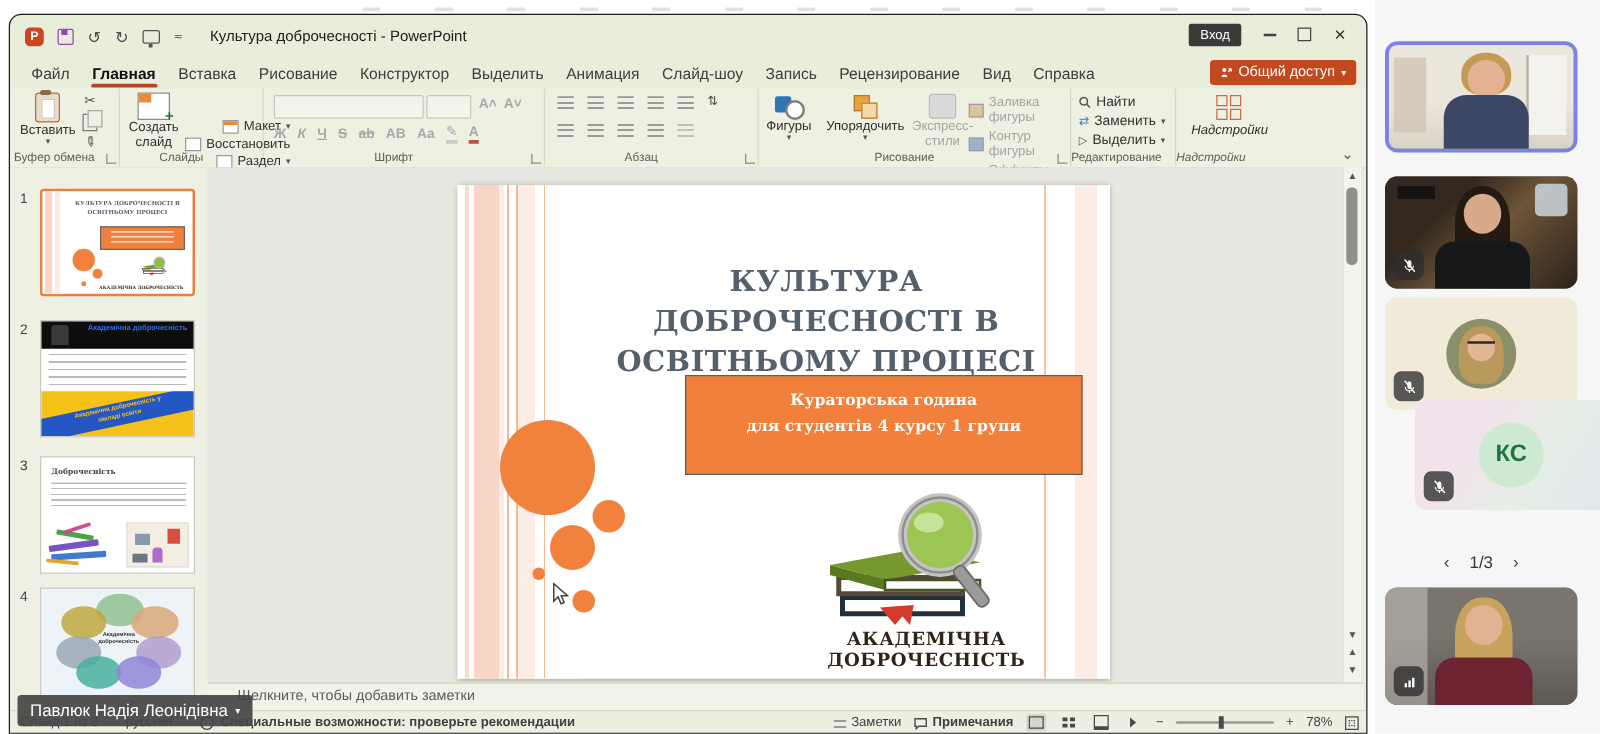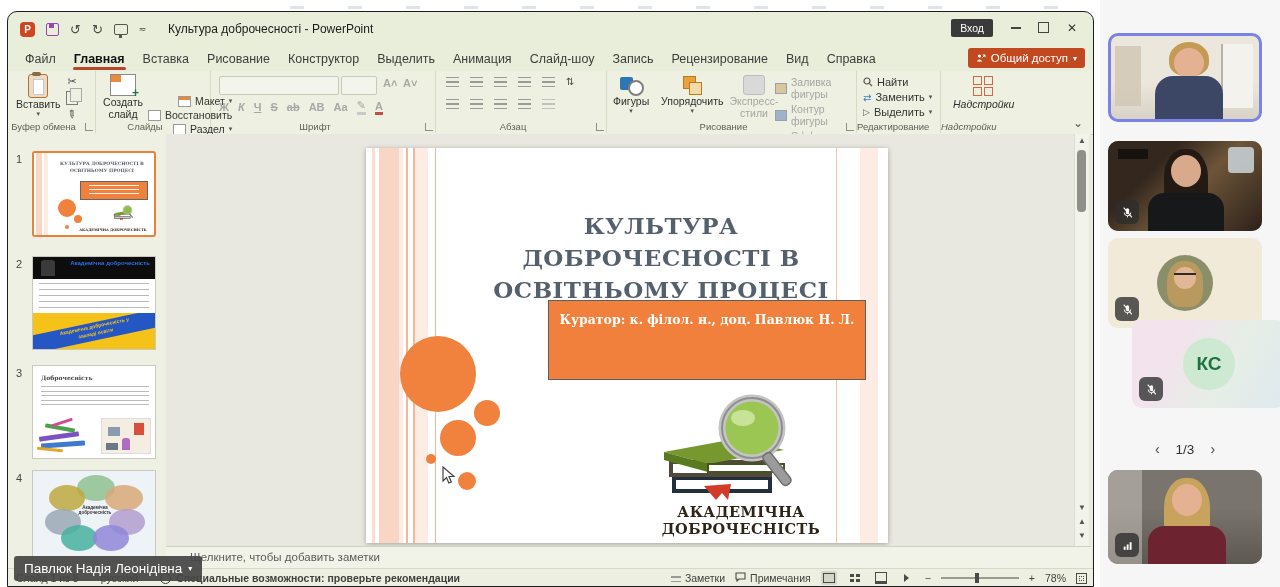--- a/index.html
+++ b/index.html
@@ -454,21 +454,22 @@
         </div>
       </div>
     </div>
 
     <div class="abs canvas">
       <div class="abs slide">
         <div class="abs stripes"></div>
         <div class="abs stripe-r"></div>
         <div class="abs slide-title">КУЛЬТУРА ДОБРОЧЕСНОСТІ В ОСВІТНЬОМУ ПРОЦЕСІ</div>
         <div class="abs orange-box">
-          <div>Куратор: к. філол. н., доц. Павлюк Н. Л.</div>
+          <div>Кураторська година</div>
+          <div>для студентів 4 курсу 1 групи</div>
         </div>
         <div class="circ" style="left:34px;top:188px;width:76px;height:76px;"></div>
         <div class="circ" style="left:108px;top:252px;width:26px;height:26px;"></div>
         <div class="circ" style="left:74px;top:272px;width:36px;height:36px;"></div>
         <div class="circ" style="left:60px;top:306px;width:10px;height:10px;"></div>
         <div class="circ" style="left:92px;top:324px;width:18px;height:18px;"></div>
         <div class="abs" style="left:282px;top:238px;width:150px;height:118px;">
           <svg width="150" height="118" viewBox="0 0 150 118">
             <rect x="26" y="92" width="96" height="13" fill="#fff" stroke="#22303e" stroke-width="4"></rect>
             <rect x="23" y="76" width="99" height="13" fill="#fff" stroke="#54483a" stroke-width="4"></rect>
@@ -510,21 +511,21 @@
       <span style="display:flex;gap:5px;align-items:center;font-weight:bold;">
         <span class="acc-ico"></span>
         <span>Специальные возможности: проверьте рекомендации</span>
       </span>
     </div>
     <div class="rgt">
       <span style="display:flex;gap:4px;align-items:flex-end;">
         <span class="ilines" style="width:10px;height:8px;"></span>
         <span>Заметки</span>
       </span>
-      <span style="display:flex;gap:4px;align-items:flex-start;">
+      <span style="display:flex;gap:4px;align-items:flex-end;font-weight:bold;">
         <svg width="11" height="10" viewBox="0 0 11 10">
             <path d="M1 1h9v6H4L2 9V7H1z" fill="none" stroke="#4a4a4a" stroke-width="1.1"></path>
           </svg>
         <span>Примечания</span>
       </span>
       <span class="vbtn on">
           <i class="vb-norm"></i>
         </span>
       <span class="vbtn">
           <i class="vb-grid"></i>

